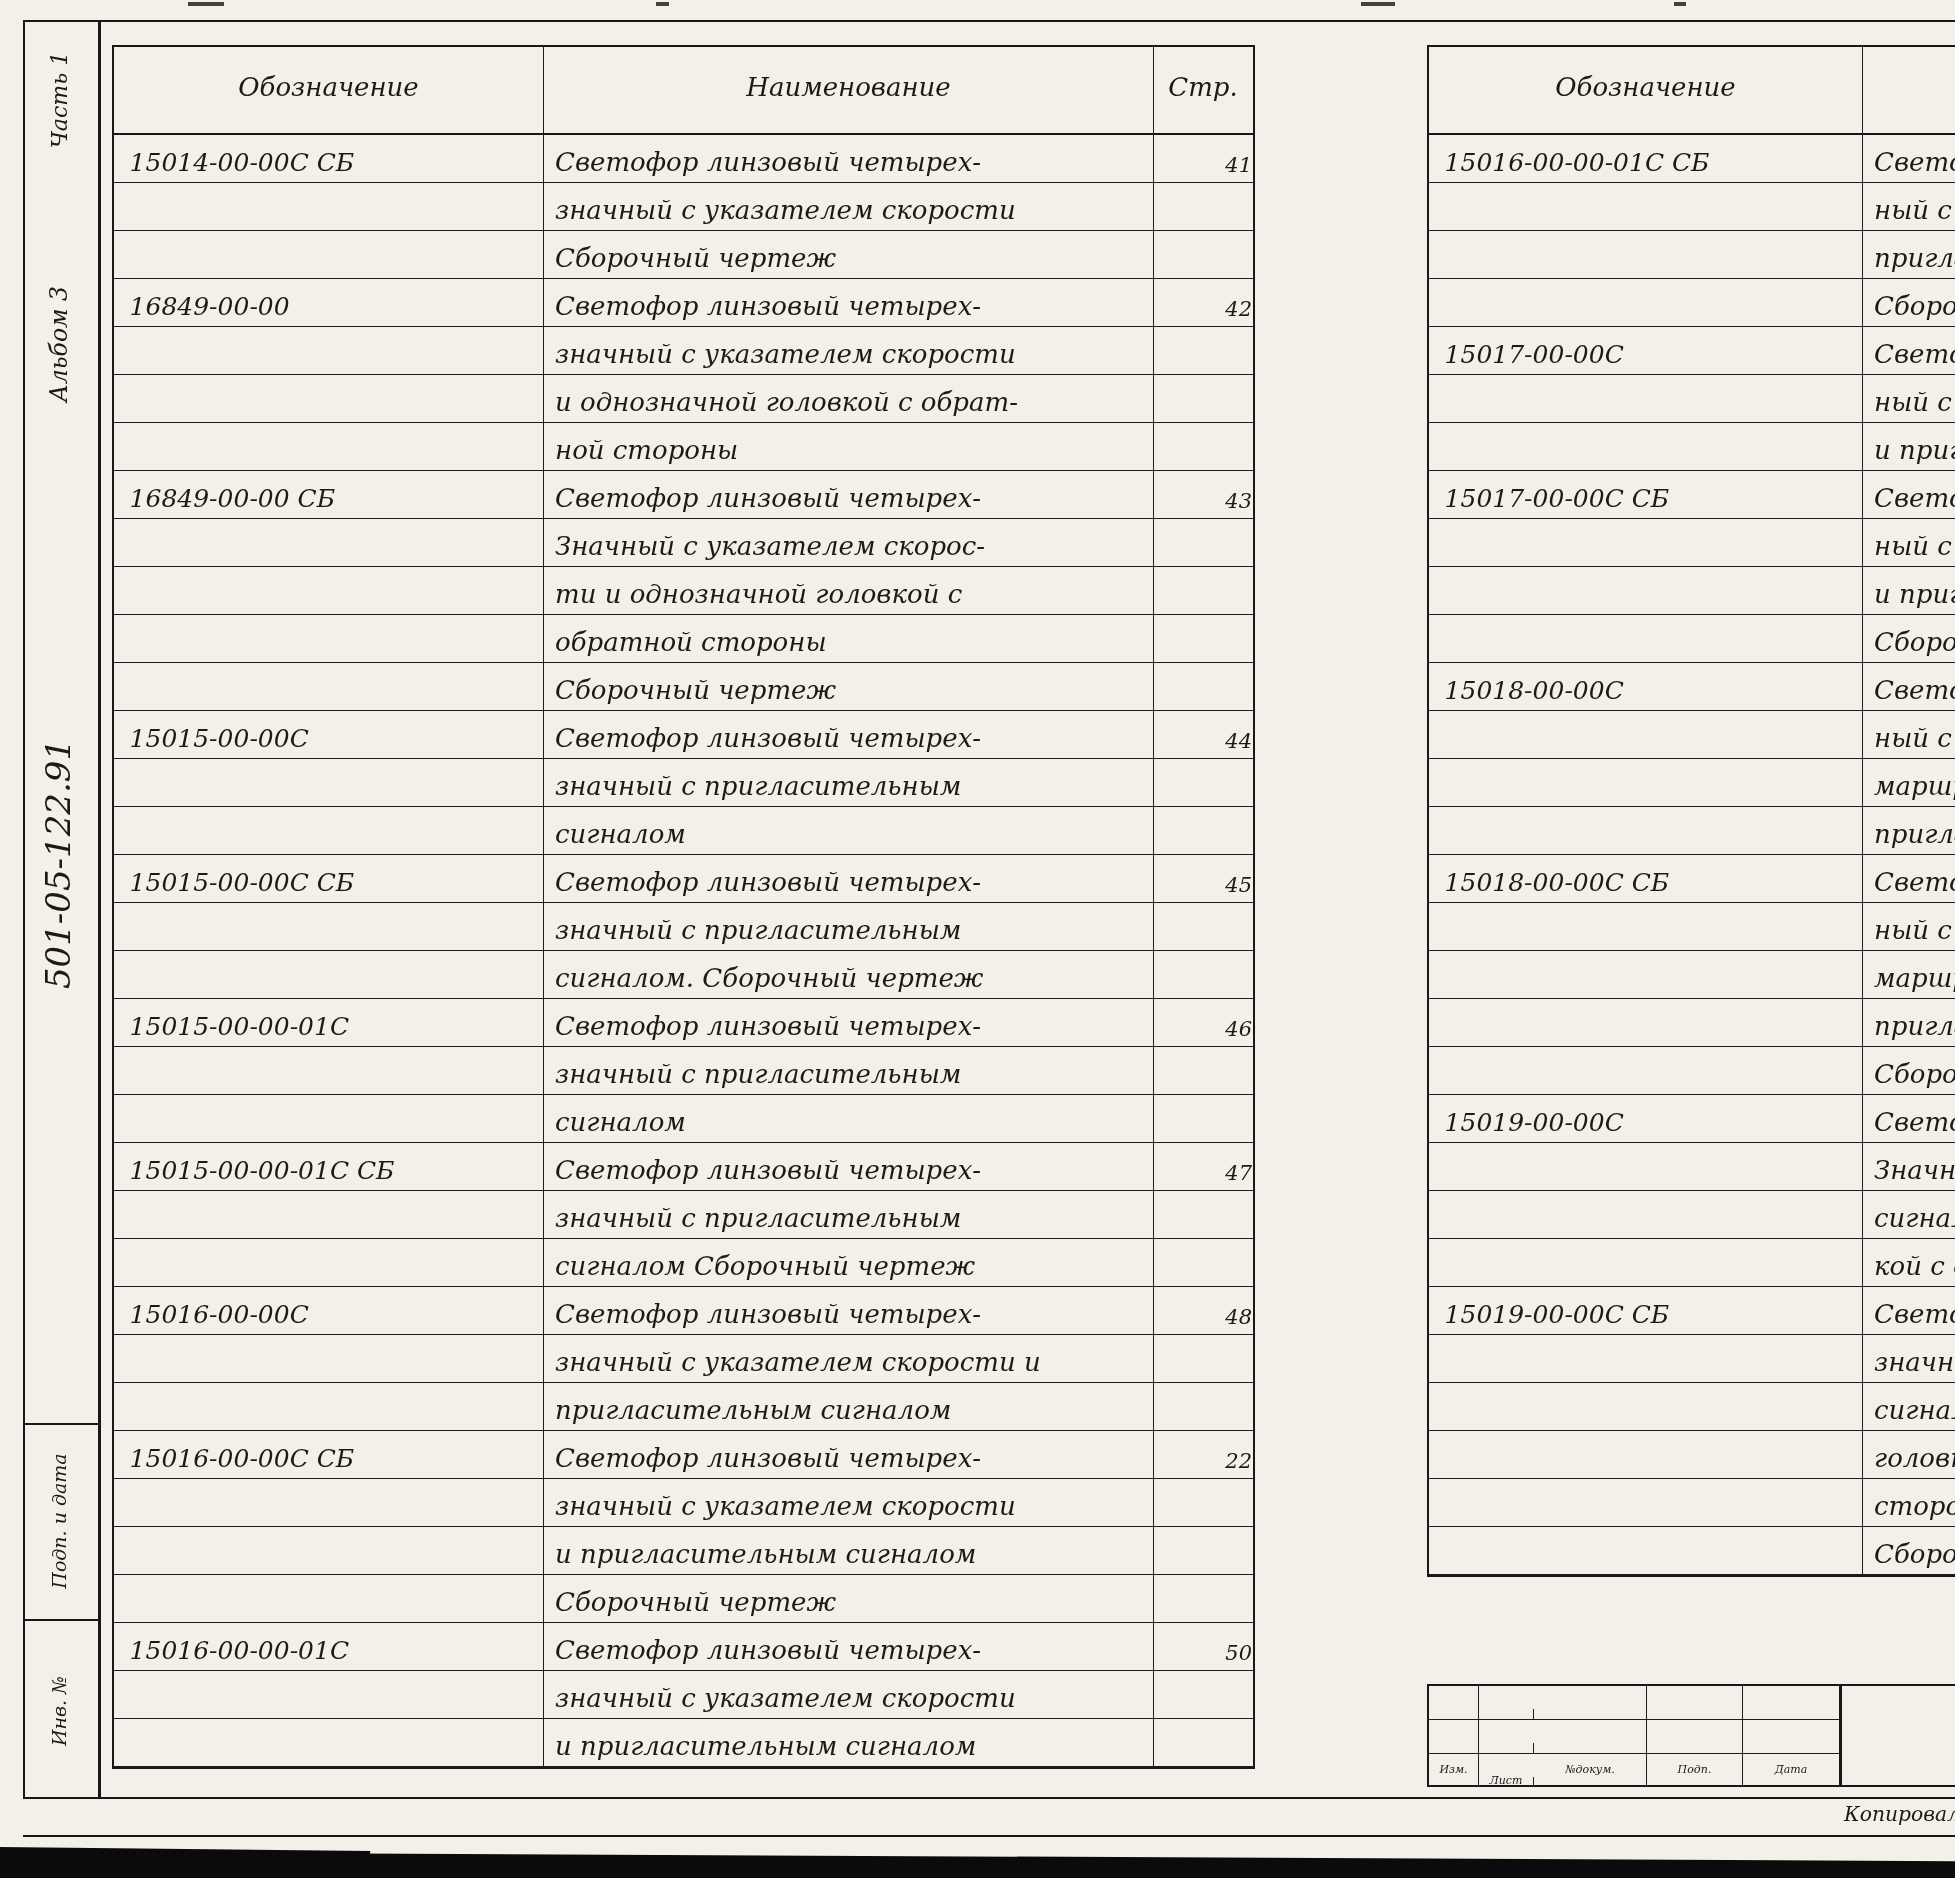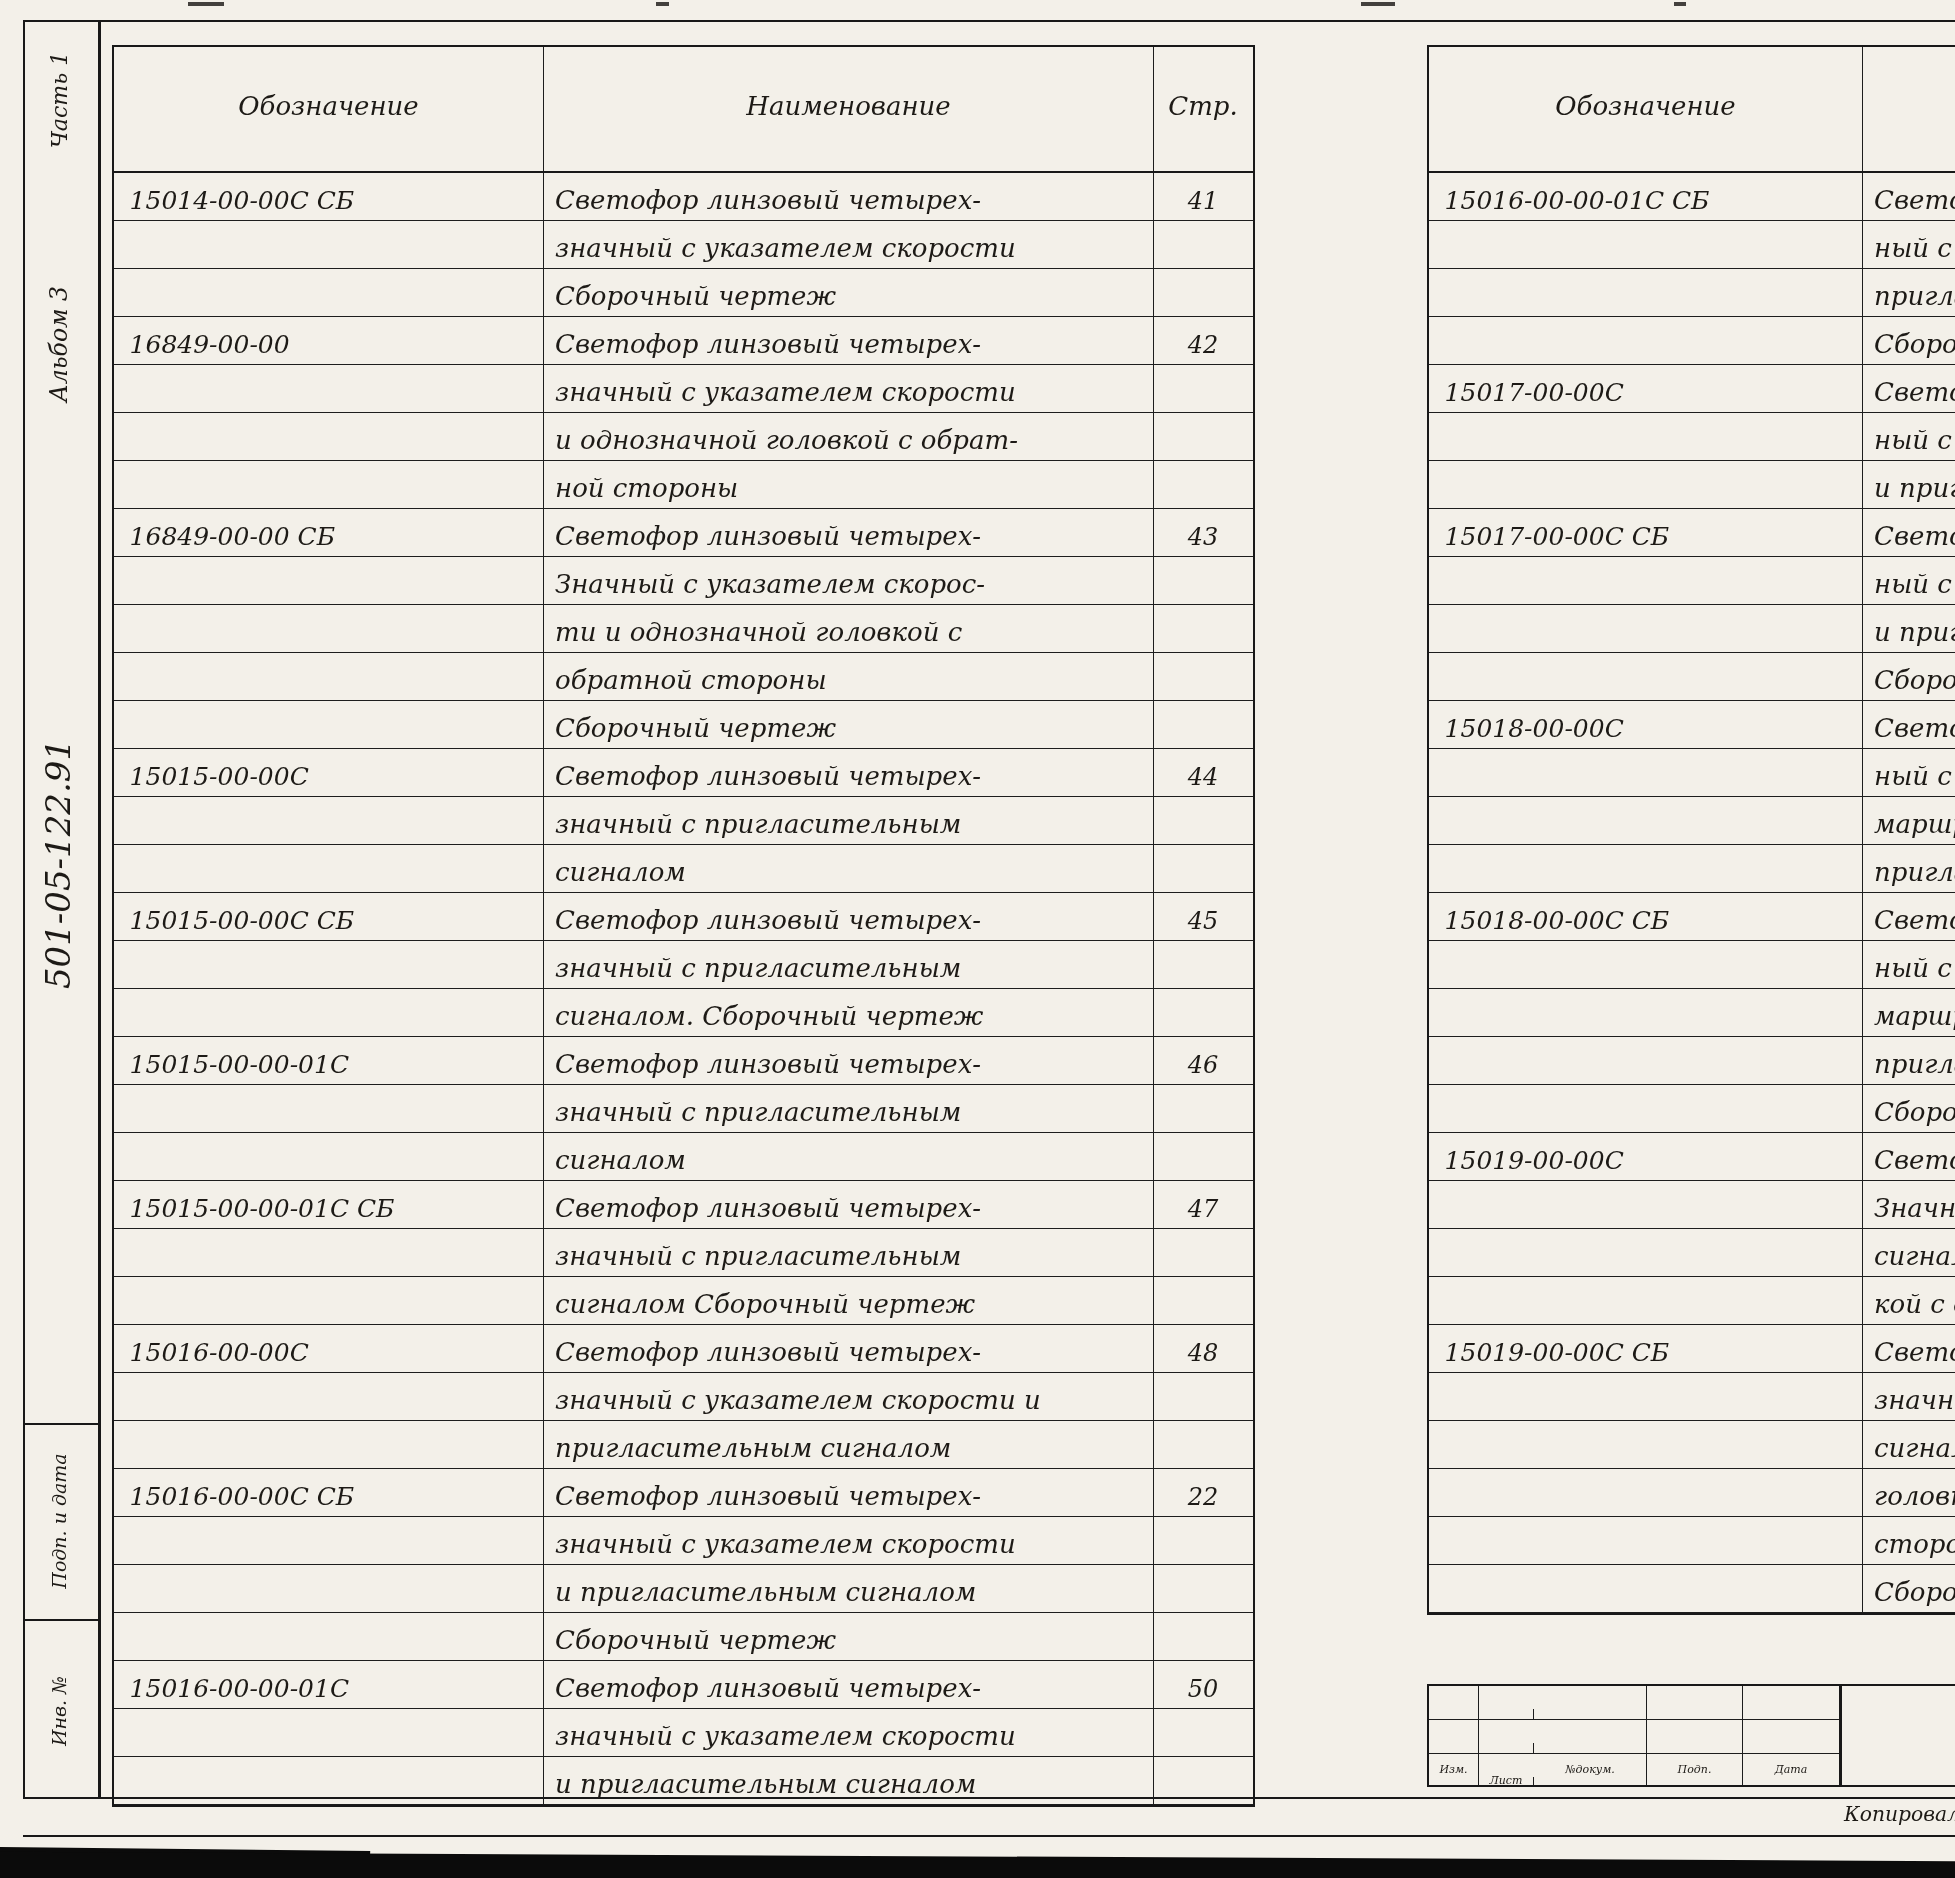--- a/index.html
+++ b/index.html
@@ -27,27 +27,27 @@
   }
   .mline { position: absolute; left: 23px; width: 77px; height: 2px; background: #181818; }
   .rot {
     position: absolute;
     transform: translate(-50%,-50%) rotate(-90deg);
     white-space: nowrap; font-style: italic;
   }
 
   
   .ctable { position: absolute; border: 2.3px solid #181818; }
-  .thead { display: flex; height: 126px; border-bottom: 2px solid #181818; }
+  .thead { display: flex; height: 88px; border-bottom: 2px solid #181818; }
   .thead .cell { display: flex; align-items: center; justify-content: center; font-size: 26px; font-style: italic; }
   .trow { display: flex; height: 48px; border-bottom: 1.6px solid #1d1d1d; }
   .cell { overflow: hidden; display: flex; align-items: flex-end; padding-bottom: 5.5px; }
   .c-des { border-right: 1.6px solid #1d1d1d; padding-left: 15.6px; font-size: 25px; }
   .c-name { border-right: 1.6px solid #1d1d1d; padding-left: 11px; font-size: 26px; }
-  .c-page { justify-content: center; padding-left: 0; font-size: 24px; }
+  .c-page { justify-content: flex-end; padding-left: 0; font-size: 21px; }
   .tL { left: 112px; top: 45px; width: 1143px; }
   .tL .c-des  { width: 430px; }
   .tL .c-name { width: 610px; }
   .tL .c-page { width: 98px; }
   .tR { left: 1427px; top: 45px; width: 1134px; }
   .tR .c-des  { width: 434px; }
   .tR .c-name { width: 598px; }
 
   
   .rev-table {

